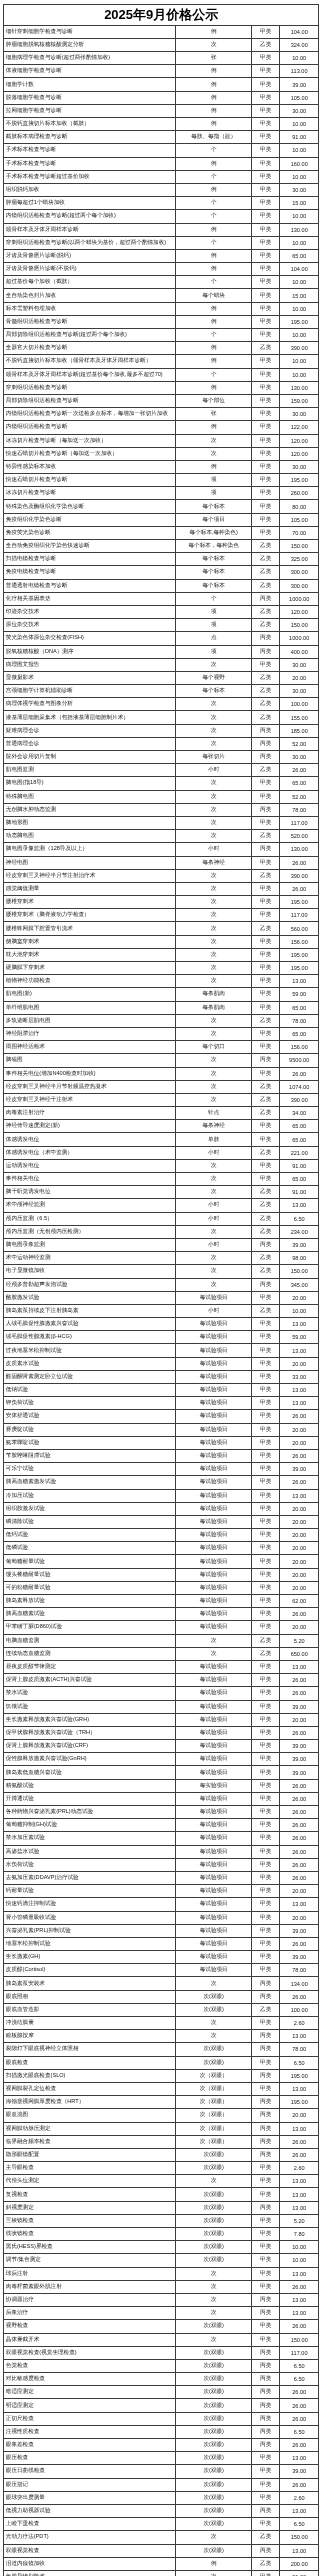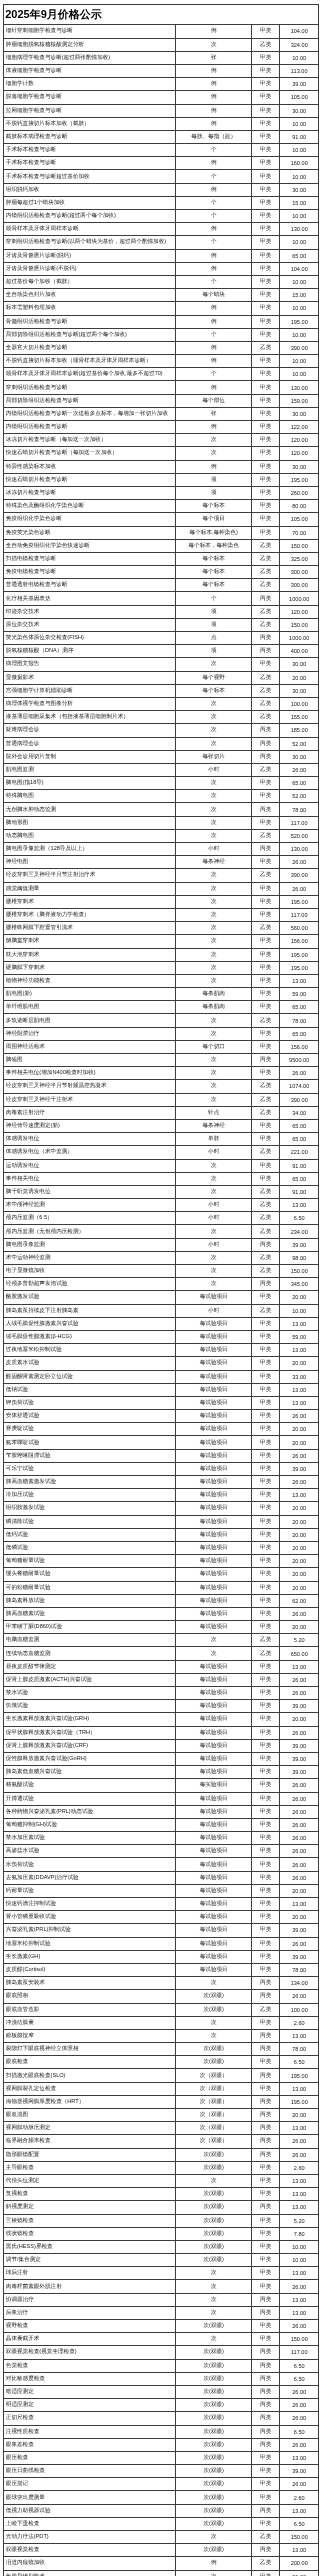--- a/index.html
+++ b/index.html
@@ -1,19 +1,19 @@
 <!DOCTYPE html>
 <html style="font-size:8.6px"><head>
 <meta charset="utf-8">
 <style>
   html,body{margin:0;padding:0;background:#ffffff;}
   body{width:321px;font-family:"Liberation Sans","DejaVu Sans",sans-serif;color:#1a1a1a;}
   table.price{border-collapse:collapse;table-layout:fixed;width:315px;margin:3.7px 3.2px 0 3.2px;}
   table.price th,table.price td{border:0.5px solid #3c3c3c;overflow:hidden;white-space:nowrap;}
-  th.title-cell{height:17.7px;font-size:11px;font-weight:bold;text-align:left;color:#000;}
+  th.title-cell{height:17.7px;font-size:13px;font-weight:bold;text-align:center;color:#000;}
   td.c-name{text-align:left;padding:0 1.6px;font-size:5.6px;height:12.2px;}
   td.c-unit,td.c-cat,td.c-price{text-align:center;font-size:5.6px;}
 </style>
 </head>
 <body>
 
 <table class="price">
   <colgroup>
     <col style="width:172px">
     <col style="width:76px">

